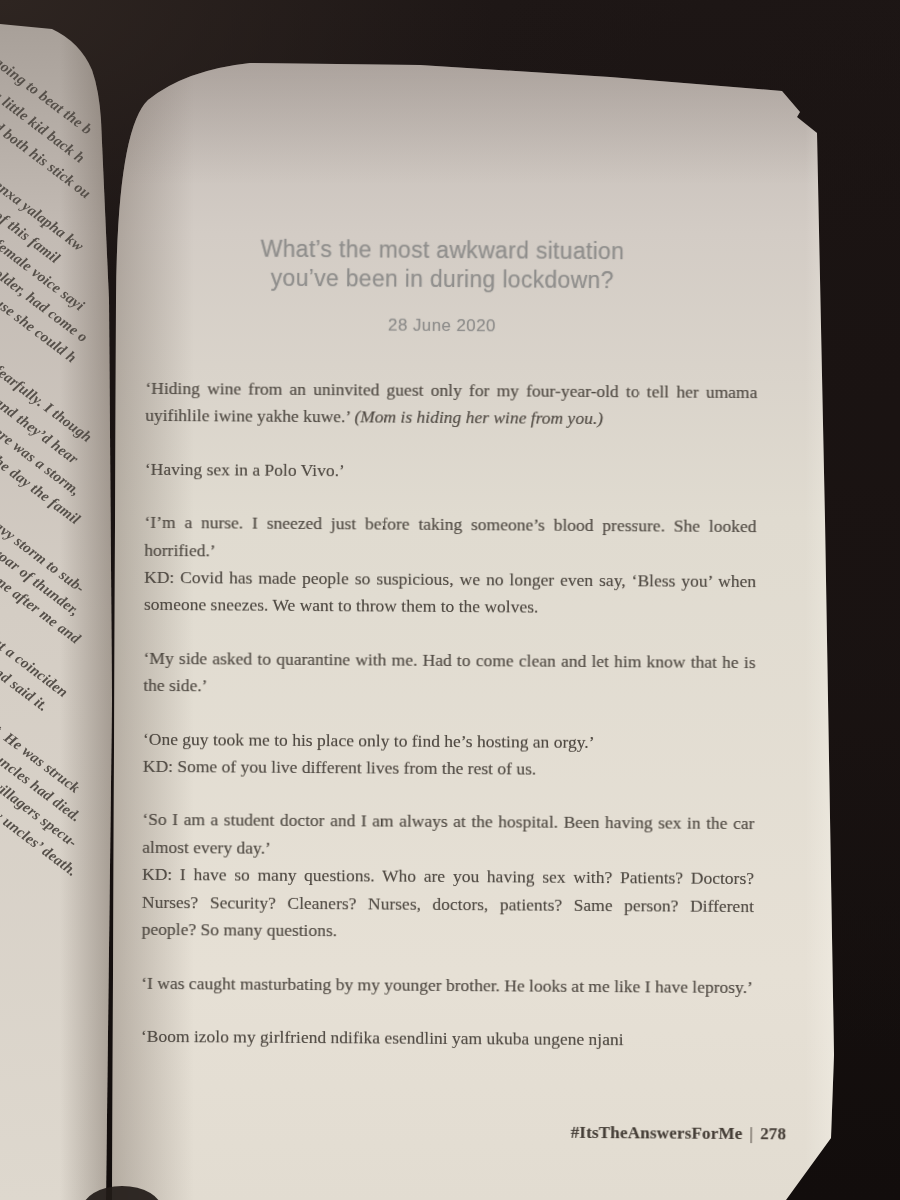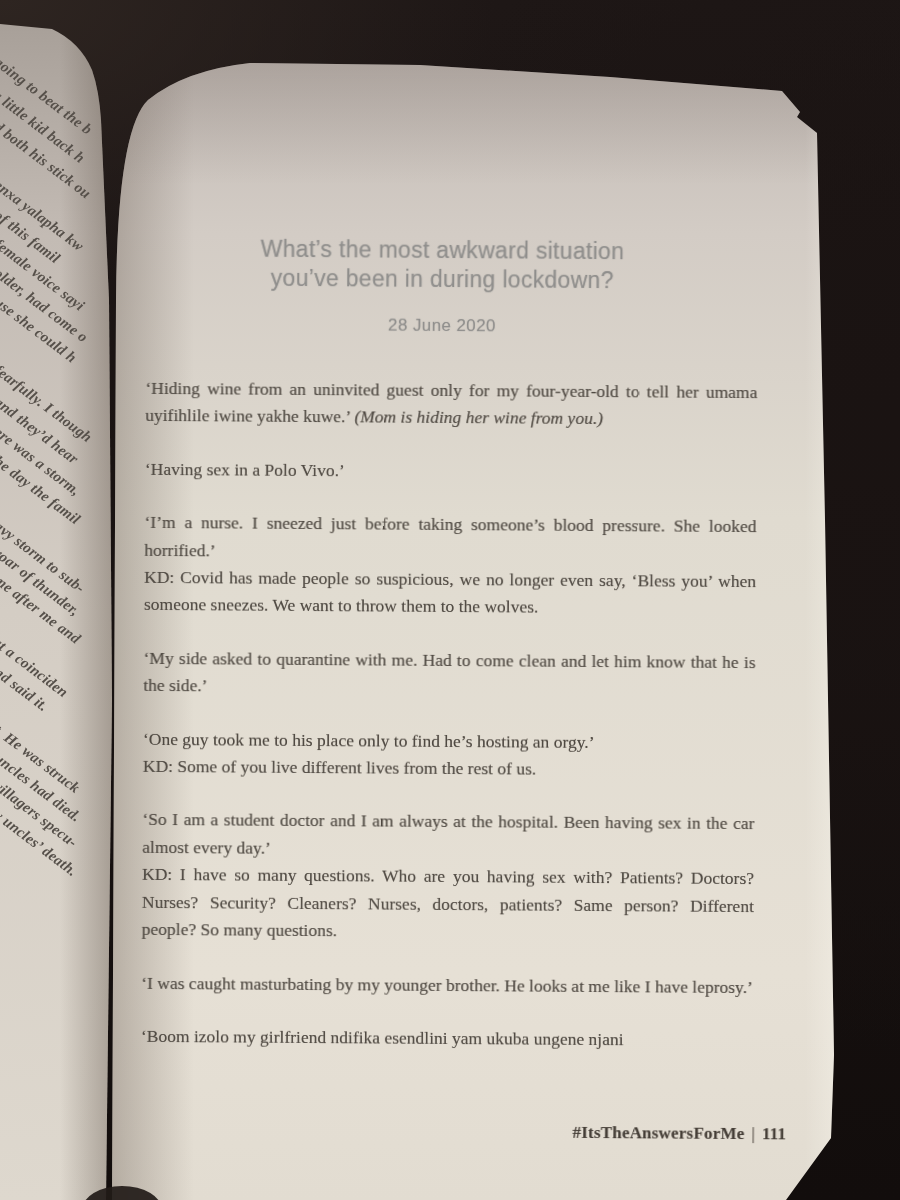--- a/index.html
+++ b/index.html
@@ -160,17 +160,17 @@
       <p class="para"><span>‘One guy took me to his place only to find he’s hosting an orgy.’</span><span class="kd">KD: Some of you live different lives from the rest of us.</span></p>
 
       <p class="para"><span>‘So I am a student doctor and I am always at the hospital. Been having sex in the car almost every day.’</span><span class="kd">KD: I have so many questions. Who are you having sex with? Patients? Doctors? Nurses? Security? Cleaners? Nurses, doctors, patients? Same person? Different people? So many questions.</span></p>
 
       <p class="para"><span>‘I was caught masturbating by my younger brother. He looks at me like I have leprosy.’</span></p>
 
       <p class="para"><span>‘Boom izolo my girlfriend ndifika esendlini yam ukuba ungene njani</span></p>
     </div>
 
     <div class="footer">
-      <span>#ItsTheAnswersForMe</span><span class="sep">|</span><span>111</span>
+      <span>#ItsTheAnswersForMe</span><span class="sep">|</span><span>278</span>
     </div>
 
   </div>
 </div>
 
 </body></html>

